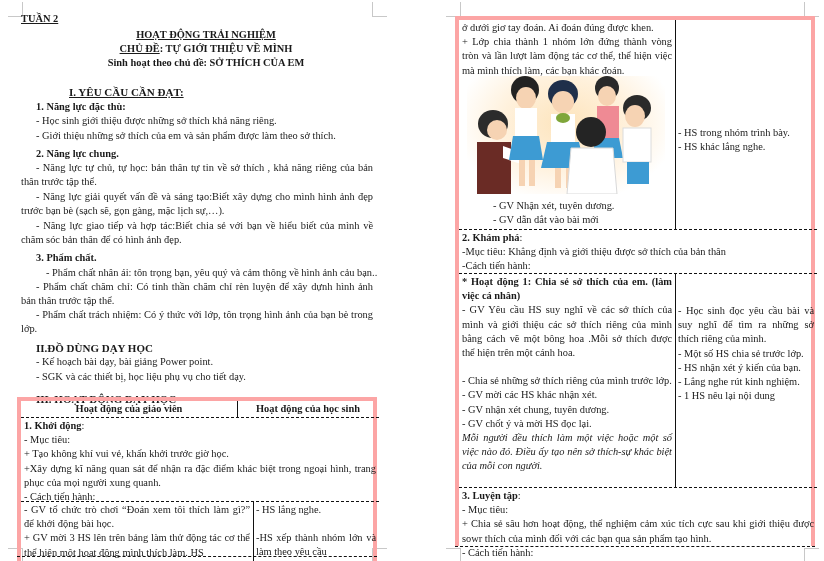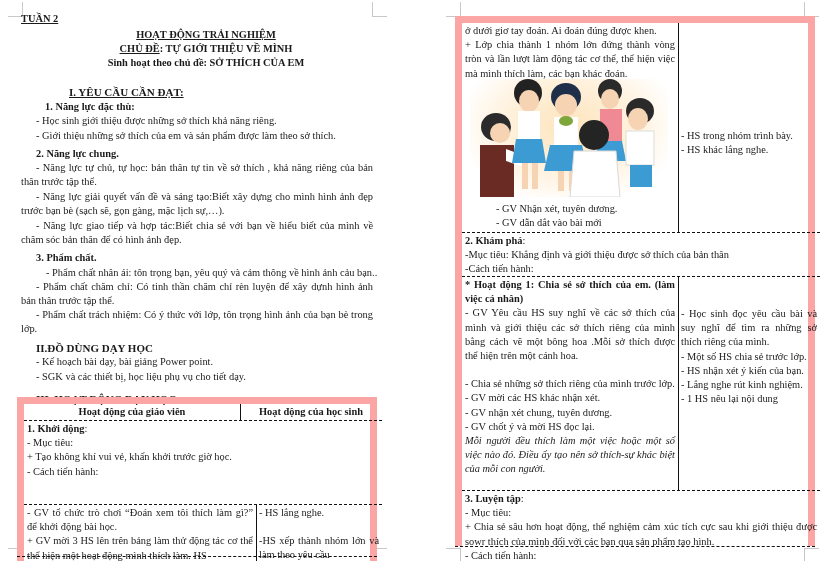--- a/index.html
+++ b/index.html
@@ -17,21 +17,21 @@
   .crop-bl { border-width: 1px 1px 0 0; }
   .crop-br { border-width: 1px 0 0 1px; }
 
   .abs { position: absolute; white-space: nowrap; font-size: 10.4px; line-height: 14px; }
   .b { font-weight: bold; font-family: Liberation Serif, serif; }
   .u { text-decoration: underline; }
   .i { font-style: italic; }
   .center { text-align: center; }
   .just { white-space: normal; text-align: justify; }
 
-  .tbl { position: absolute; border: 7px solid #fca5a5; box-sizing: border-box; }
+  .tbl { position: absolute; border: 4px solid #fca5a5; box-sizing: border-box; }
   .cell { position: absolute; box-sizing: border-box; font-size: 10.4px; line-height: 14.2px; padding: 1px 3px; }
   .vline { position: absolute; width: 0; border-left: 1px solid #111; }
   .dash { position: absolute; height: 0; border-top: 1px dashed #111; }
 
   .picture {
     position: absolute; overflow: hidden;
     background: radial-gradient(ellipse at 50% 40%, #fde4bc 0%, #fff1dc 45%, #ffffff 80%);
   }
 </style>
 </head>
@@ -45,21 +45,21 @@
 
   <div class="abs b u" style="left:21px;top:12px;">TUẦN 2</div>
 
   <div class="abs b u center" style="left:0;width:412px;top:28px;">HOẠT ĐỘNG TRẢI NGHIỆM</div>
   <div class="abs b center" style="left:0;width:412px;top:42px;">
     <span class="u">CHỦ ĐỀ</span><span>: TỰ GIỚI THIỆU VỀ MÌNH</span>
   </div>
   <div class="abs b center" style="left:0;width:412px;top:56px;">Sinh hoạt theo chủ đề: SỞ THÍCH CỦA EM</div>
 
   <div class="abs b u" style="left:36px;top:85px;font-size:11px;margin-left:33px;">I. YÊU CẦU CẦN ĐẠT:</div>
-  <div class="abs b" style="left:36px;top:100px;margin-left:9px;">1. Năng lực đặc thù:</div>
+  <div class="abs b" style="left:36px;top:100px;">1. Năng lực đặc thù:</div>
   <div class="abs" style="left:36px;top:114px;">- Học sinh giới thiệu được những sở thích khả năng riêng.</div>
   <div class="abs" style="left:36px;top:129px;">- Giới thiệu những sở thích của em và sản phẩm được làm theo sở thích.</div>
 
   <div class="abs b" style="left:36px;top:147px;">2. Năng lực chung.</div>
   <div class="abs just" style="left:21px;width:352px;top:161px;text-indent:15px;">- Năng lực tự chủ, tự học: bản thân tự tin về sở thích , khả năng riêng của bản thân trước tập thể.</div>
   <div class="abs just" style="left:21px;width:352px;top:190px;text-indent:15px;">- Năng lực giải quyết vấn đề và sáng tạo:Biết xây dựng cho mình hình ảnh đẹp trước bạn bè (sạch sẽ, gọn gàng, mặc lịch sự,…).</div>
   <div class="abs just" style="left:21px;width:352px;top:219px;text-indent:15px;">- Năng lực giao tiếp và hợp tác:Biết chia sẻ với bạn về hiểu biết của mình về chăm sóc bản thân để có hình ảnh đẹp.</div>
 
   <div class="abs b" style="left:36px;top:251px;">3. Phẩm chất.</div>
   <div class="abs just" style="left:31px;width:352px;top:266px;text-indent:15px;">- Phẩm chất nhân ái: tôn trọng bạn, yêu quý và cảm thông về hình ảnh cảu bạn..</div>
@@ -74,20 +74,21 @@
   <div class="tbl" style="left:17px;top:397px;width:360px;height:164px;border-bottom:none;">
     <div class="vline" style="left:216px;top:0;height:16px;"></div>
     <div class="cell b center" style="left:0;top:0;width:216px;height:16px;">Hoạt động của giáo viên</div>
     <div class="cell b center" style="left:216px;top:0;width:142px;height:16px;">Hoạt động của học sinh</div>
     <div class="dash" style="left:0;top:16px;width:358px;"></div>
 
     <div class="cell" style="left:0;top:17px;width:358px;">
       <div><span class="b">1. Khởi động</span><span>:</span></div>
       <div>- Mục tiêu:</div>
       <div>+ Tạo không khí vui vẻ, khấn khởi trước giờ học.</div>
+      <div class="just">+Xây dựng kĩ năng quan sát để nhận ra đặc điểm khác biệt trong ngoại hình, trang phục của mọi người xung quanh.</div>
       <div>- Cách tiến hành:</div>
     </div>
     <div class="dash" style="left:0;top:100px;width:358px;"></div>
 
     <div class="vline" style="left:232px;top:100px;height:64px;"></div>
     <div class="cell just" style="left:0;top:101px;width:232px;">
       <div class="just">- GV tổ chức trò chơi “Đoán xem tôi thích làm gì?” để khởi động bài học.</div>
       <div class="just">+ GV mời 3 HS lên trên bảng làm thử  động tác cơ thể thể hiện một hoạt động mình thích làm. HS</div>
     </div>
     <div class="cell" style="left:232px;top:101px;width:126px;">

